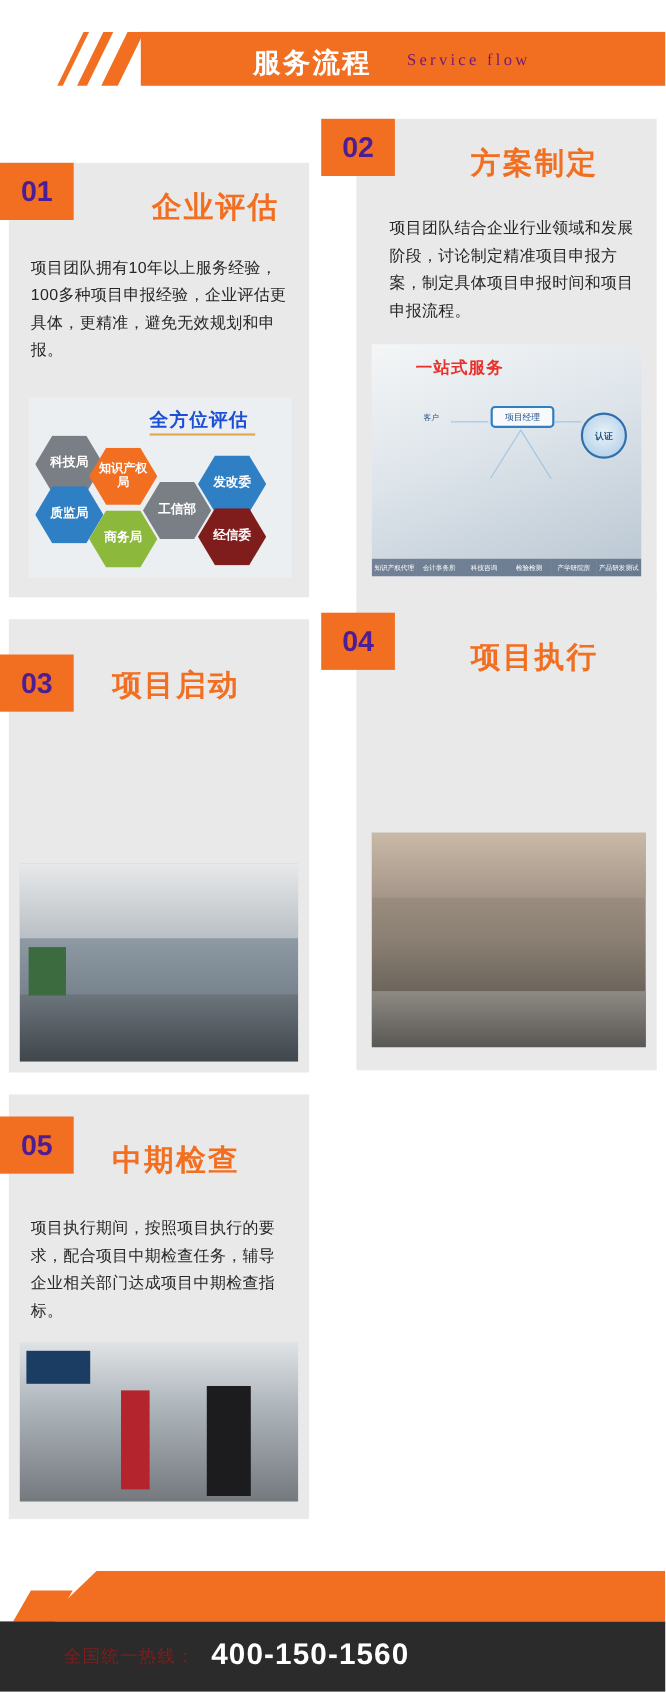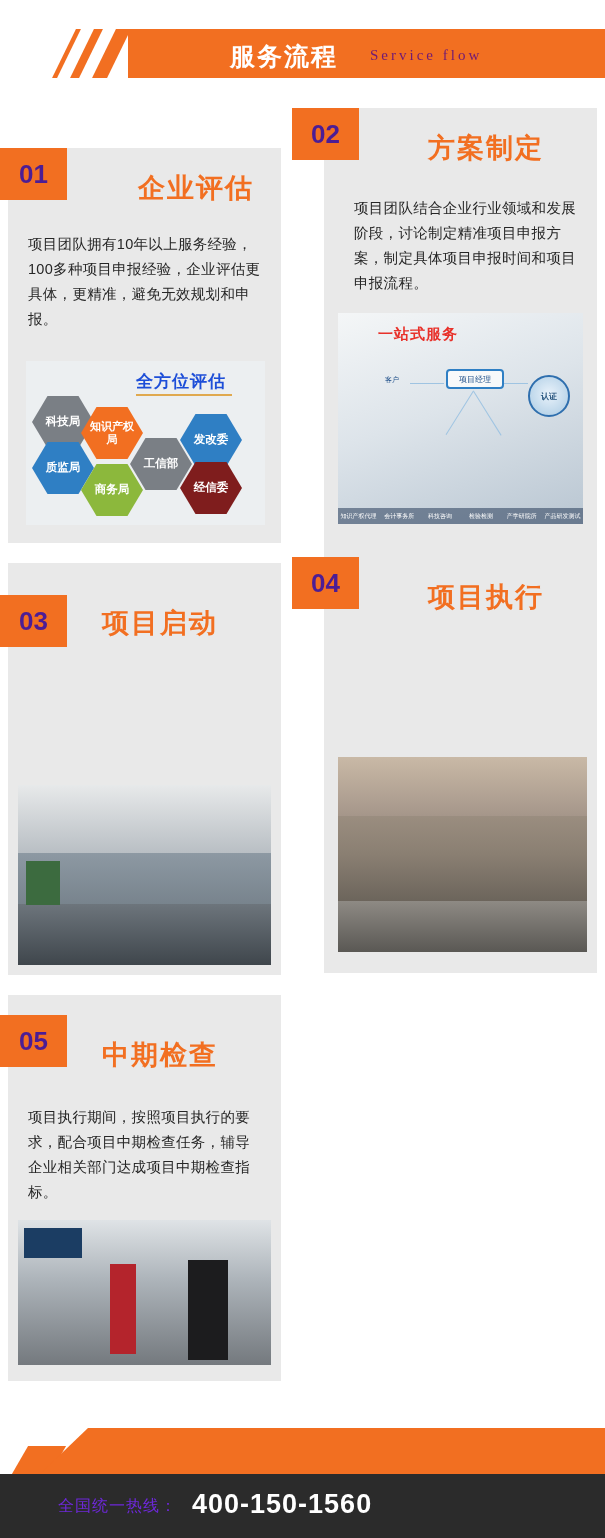--- a/index.html
+++ b/index.html
@@ -164,21 +164,21 @@
   }
   .ft-bar {
     position: absolute;
     left: 0; top: 46px;
     width: 605px; height: 64px;
     background: #2b2b2b;
   }
   .ft-label {
     position: absolute;
     left: 58px; top: 68px;
-    font-size: 16px; color: #6d28d9; letter-spacing: 1px;
+    font-size: 16px; color: #7f1d1d; letter-spacing: 1px;
   }
   .ft-phone {
     position: absolute;
     left: 192px; top: 61px;
     font-size: 27px; font-weight: bold; color: #ffffff;
     letter-spacing: 1px;
   }
 </style>
 </head>
 <body>

